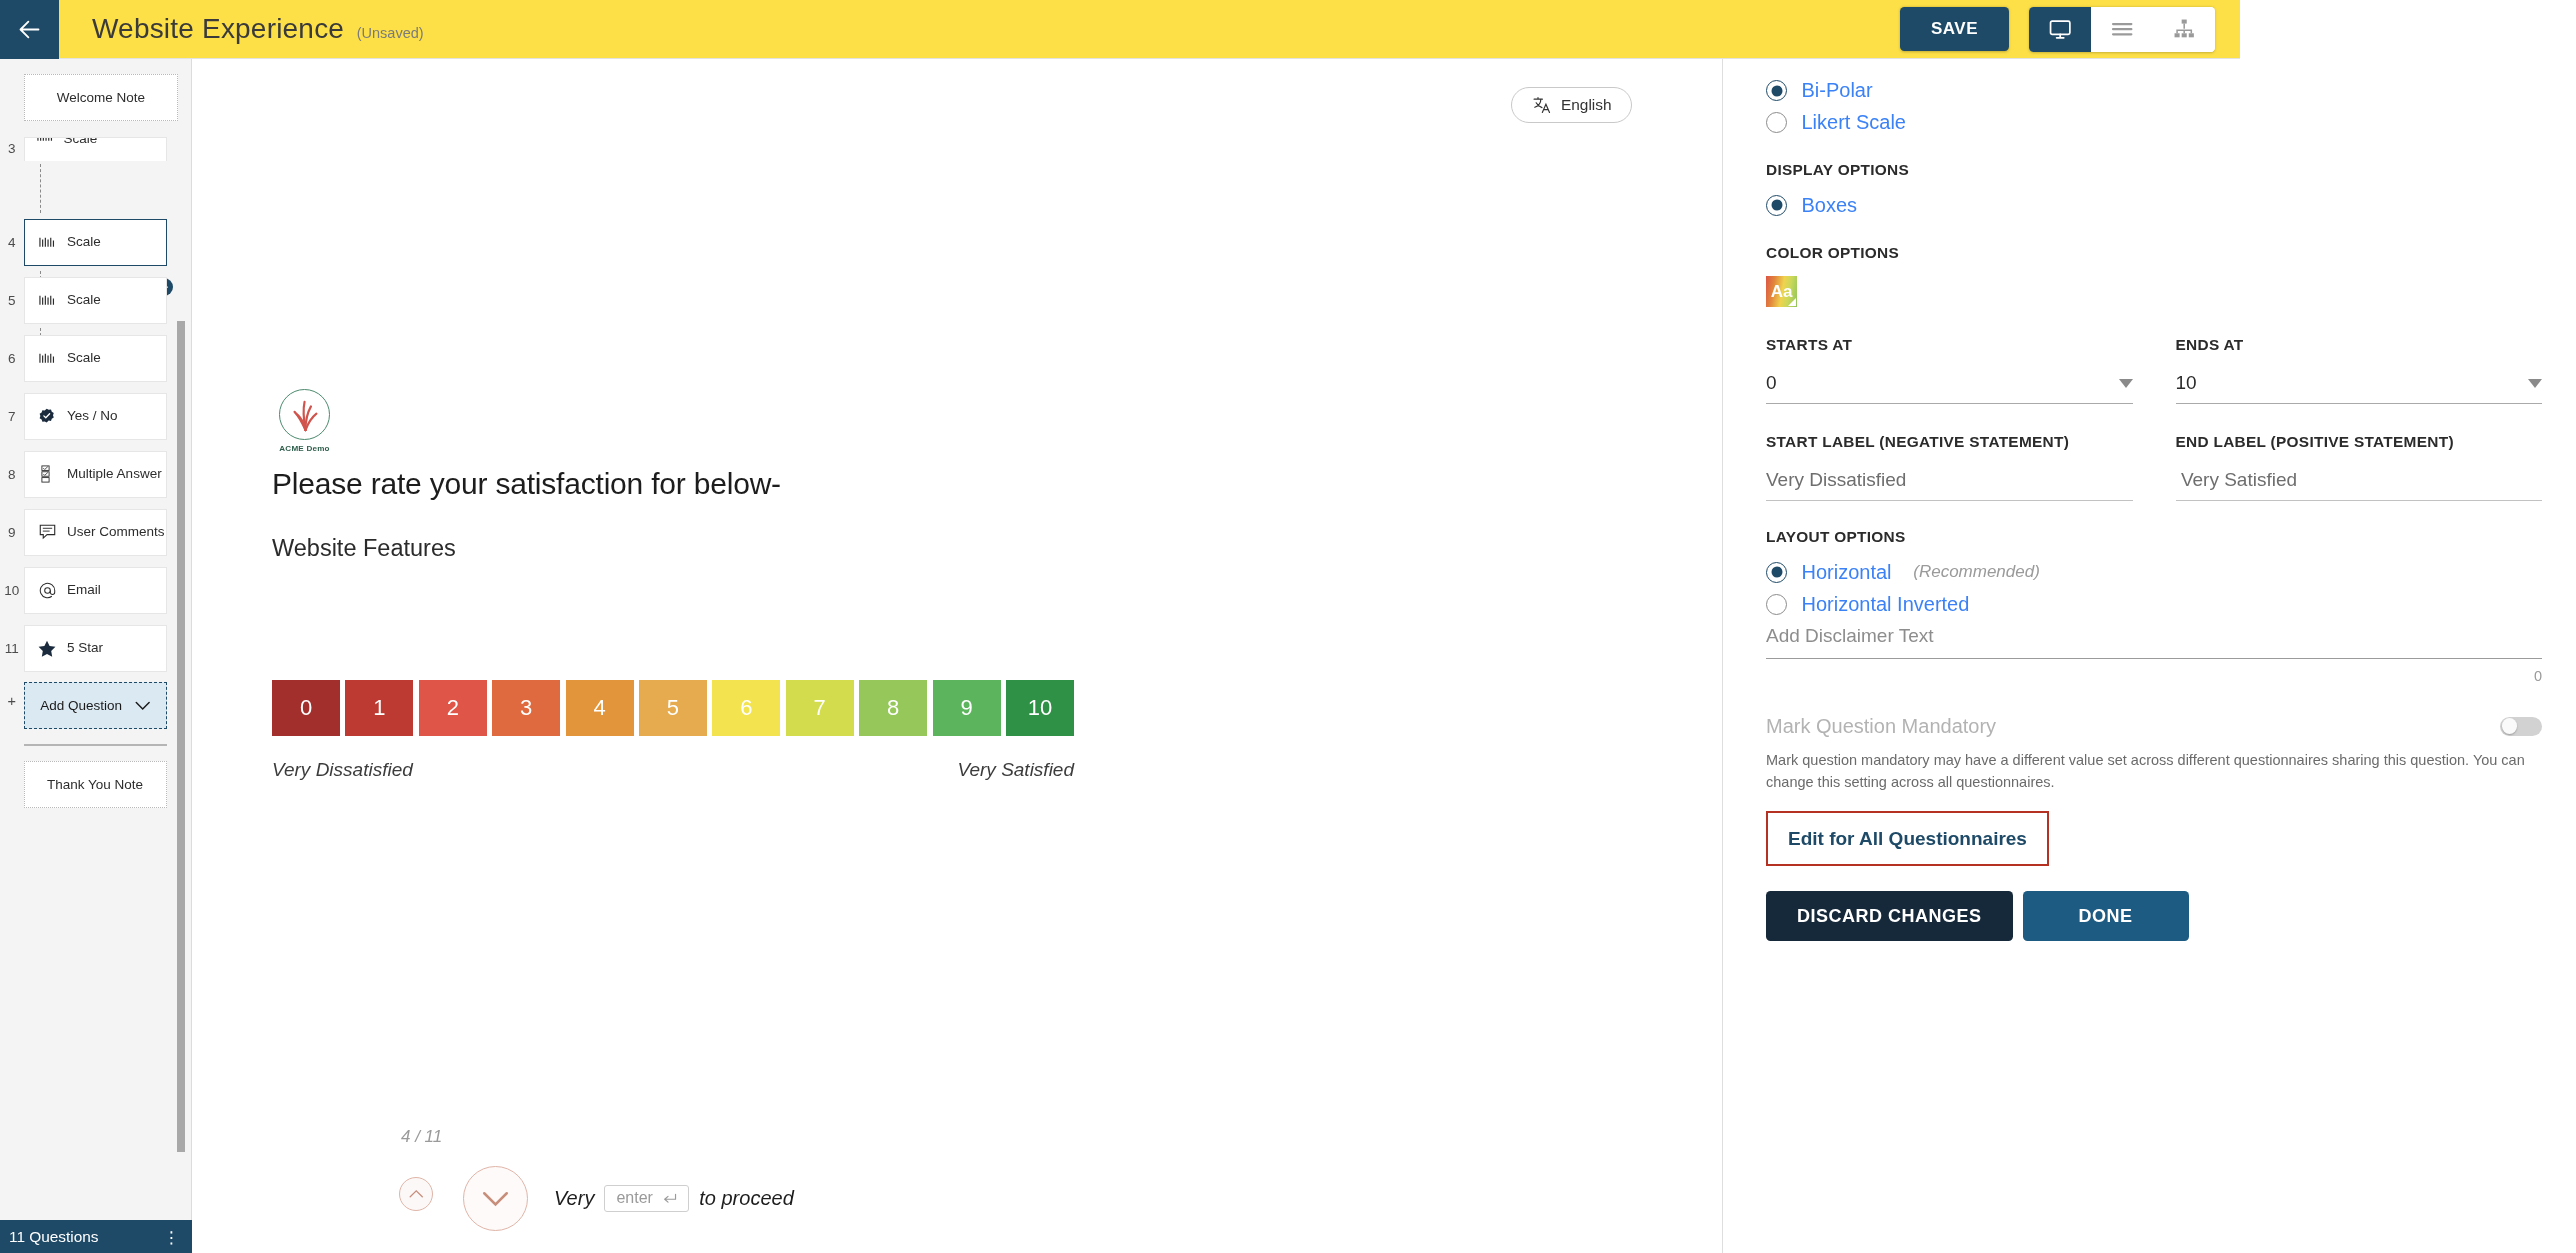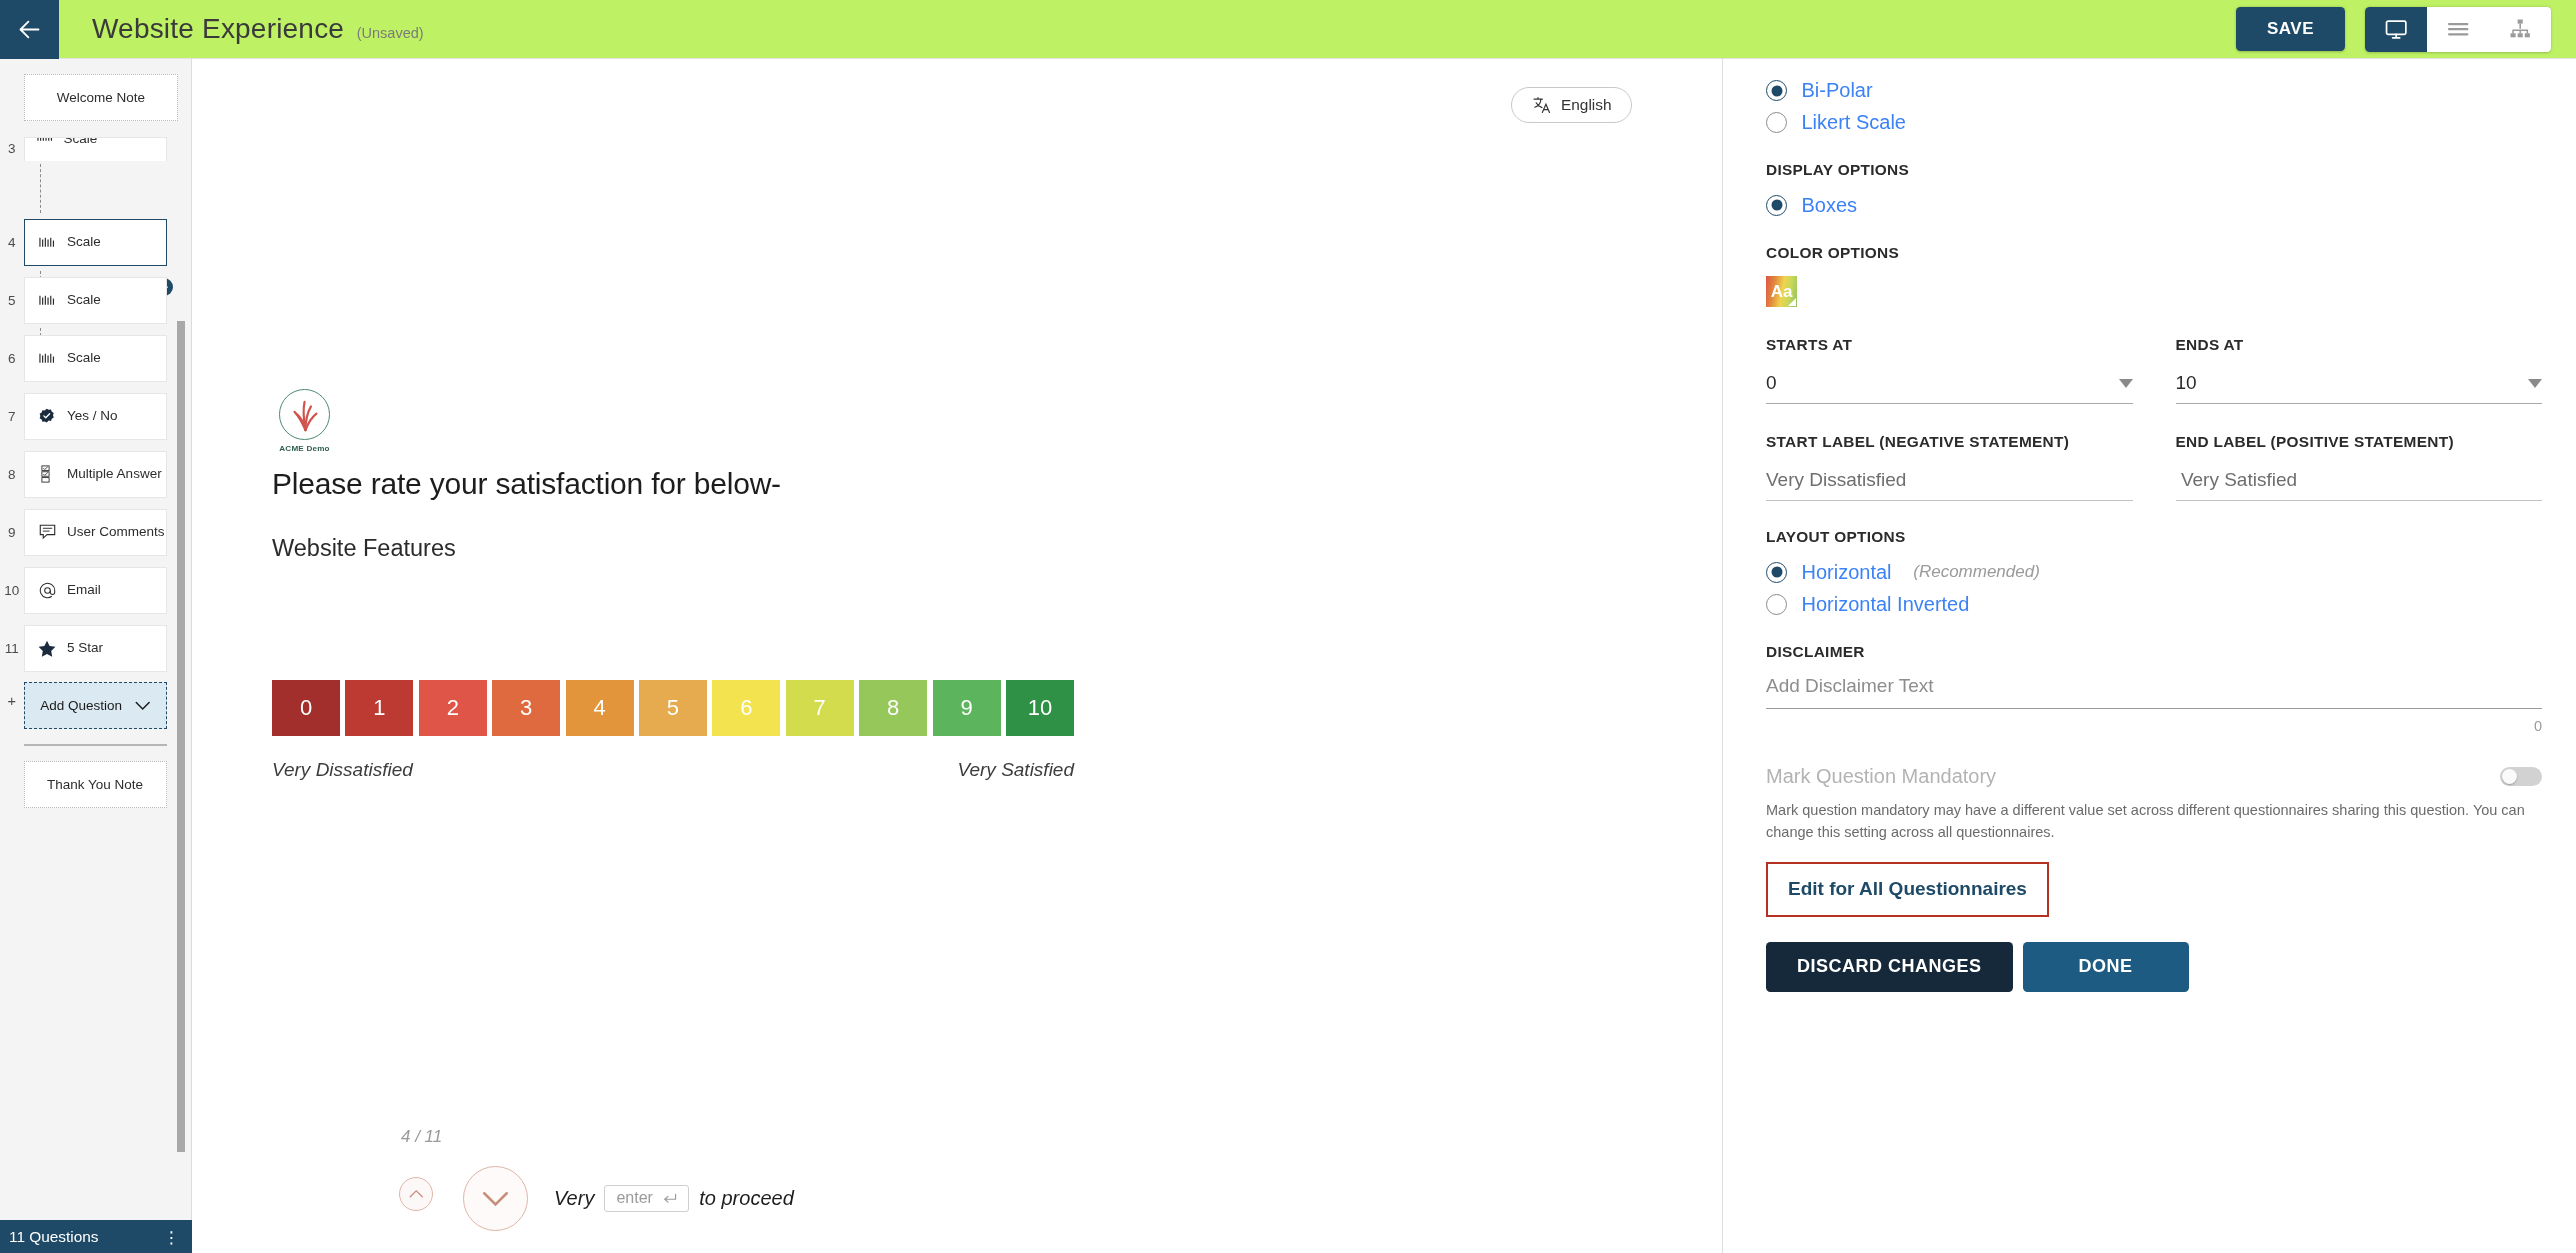--- a/index.html
+++ b/index.html
@@ -5,22 +5,22 @@
   * { box-sizing: border-box; margin: 0; padding: 0; }
   html, body {
     width: 2576px; height: 1254px;
     font-family: "Liberation Sans", sans-serif;
     background: #ffffff; overflow: hidden;
   }
   .app { position: relative; width: 2576px; height: 1254px; }
 
   
   .topbar {
-    position: absolute; top: 0; left: 0; width: 2576px; height: 59px;
-    background: #bef264; border-bottom: 0.9px solid #e2e2e2;
+    position: absolute; top: 0; left: 0; width: 2240px; height: 59px;
+    background: #fde047; border-bottom: 0.9px solid #e2e2e2;
     display: flex; align-items: center;
   }
   .back-btn {
     width: 59px; height: 59px; background: #1e4a67;
     display: flex; align-items: center; justify-content: center;
     cursor: pointer; flex: 0 0 59px;
   }
   .back-btn svg { width: 27px; height: 27px; }
   .title-wrap { display: flex; align-items: baseline; margin-left: 33px; }
   .page-title { font-size: 28px; color: #3a3a3a; font-weight: 400; letter-spacing: 0.2px; }
@@ -608,21 +608,20 @@
     <div class="radio-row">
       <span class="radio on"></span>
       <span class="radio-label">Horizontal</span>
       <span class="radio-note">(Recommended)</span>
     </div>
     <div class="radio-row">
       <span class="radio"></span>
       <span class="radio-label">Horizontal Inverted</span>
     </div>
 
-    <div class="sect-h">DISCLAIMER</div>
     <div class="disc-line">Add Disclaimer Text</div>
     <div class="char-count">0</div>
 
     <div class="mandatory-row">
       <span class="mandatory-label">Mark Question Mandatory</span>
       <span class="toggle"></span>
     </div>
     <div class="mand-desc">Mark question mandatory may have a different value set across different questionnaires sharing this question. You can change this setting across all questionnaires.</div>
 
     <div class="edit-all-box">

